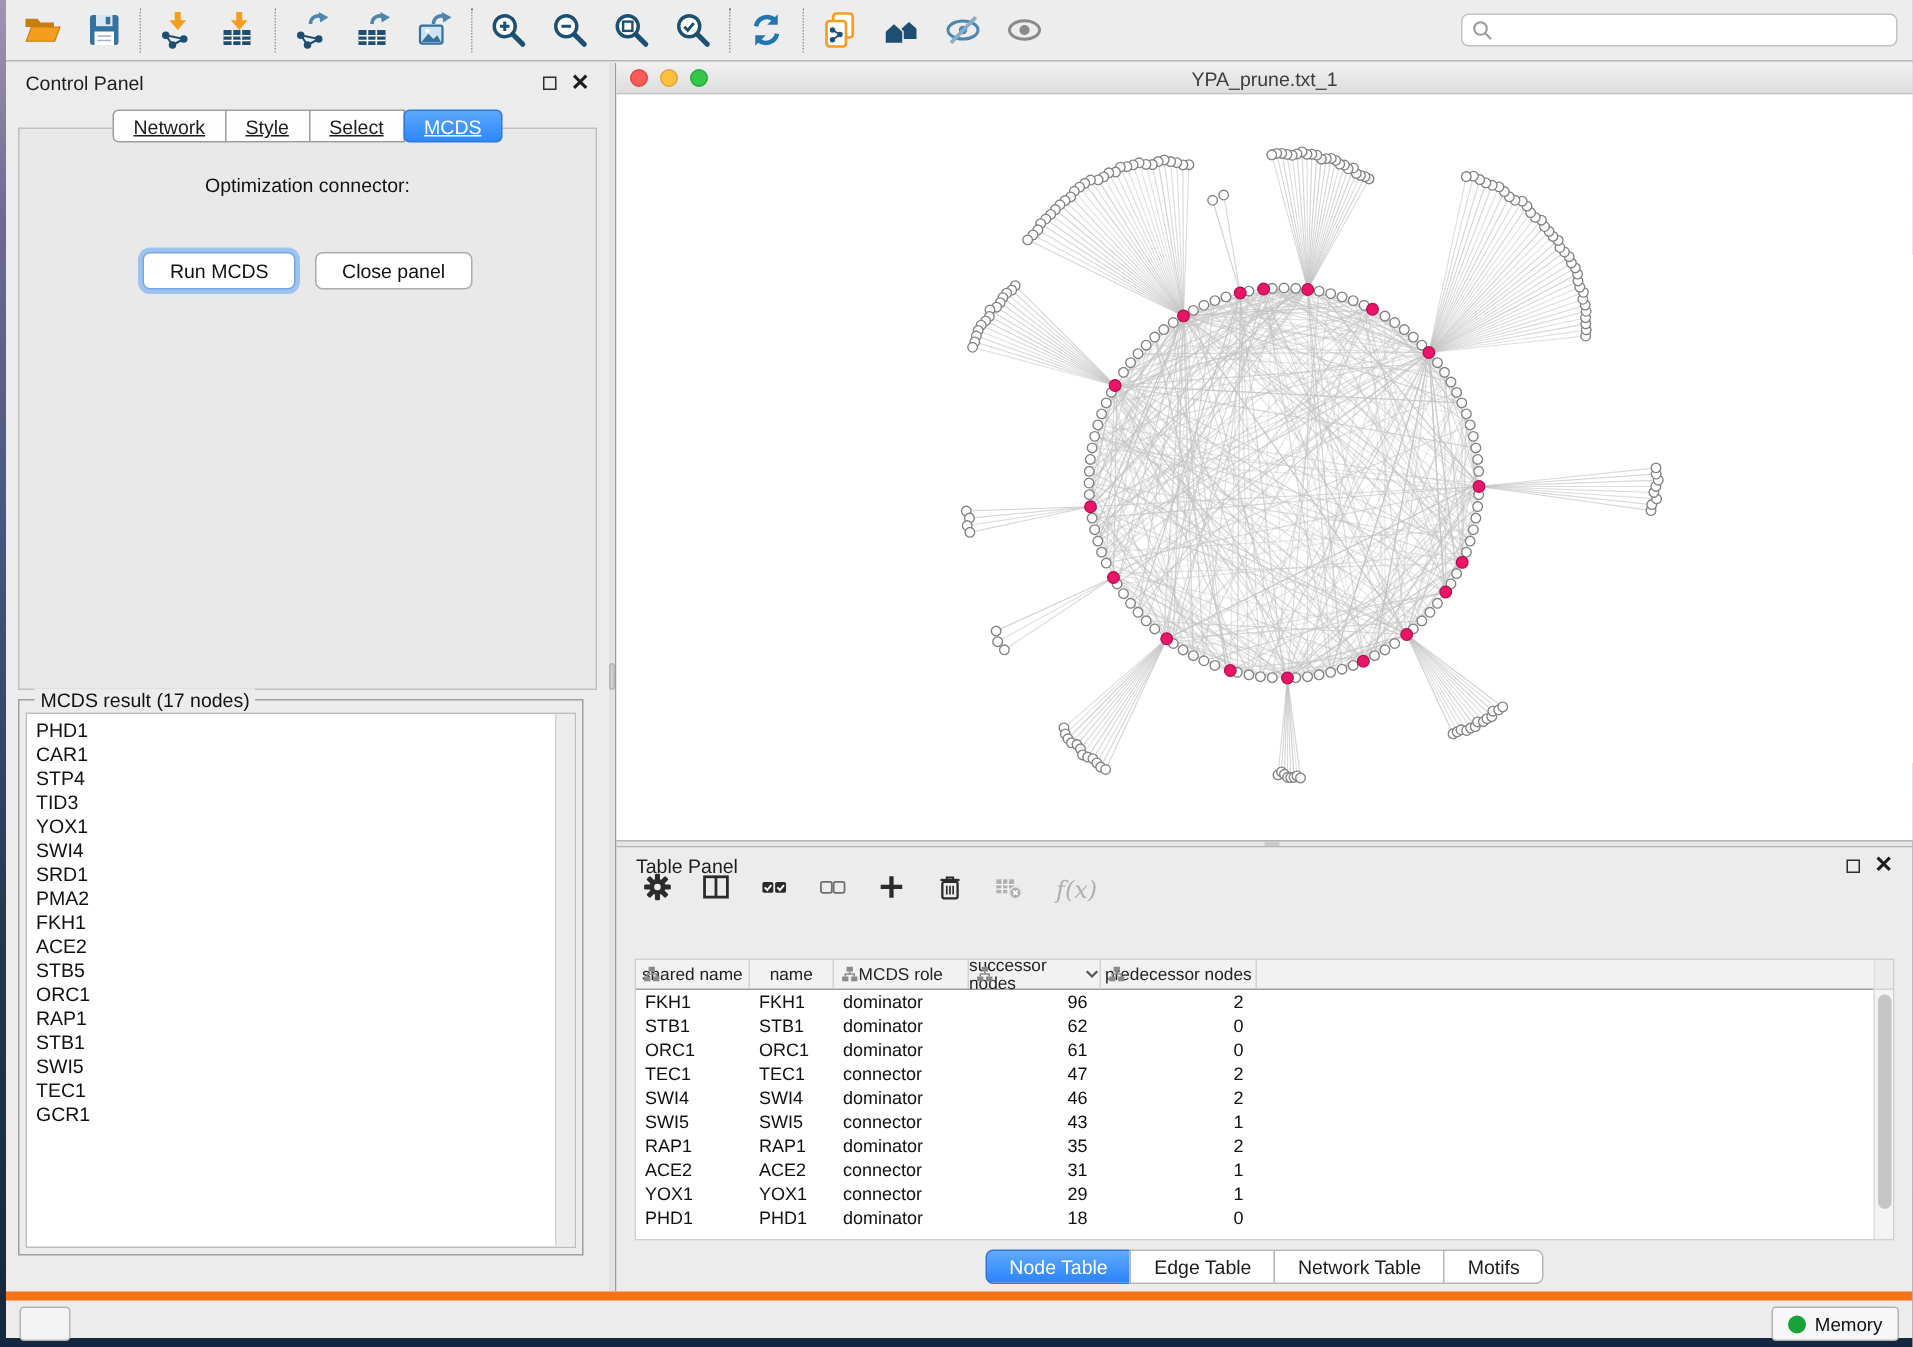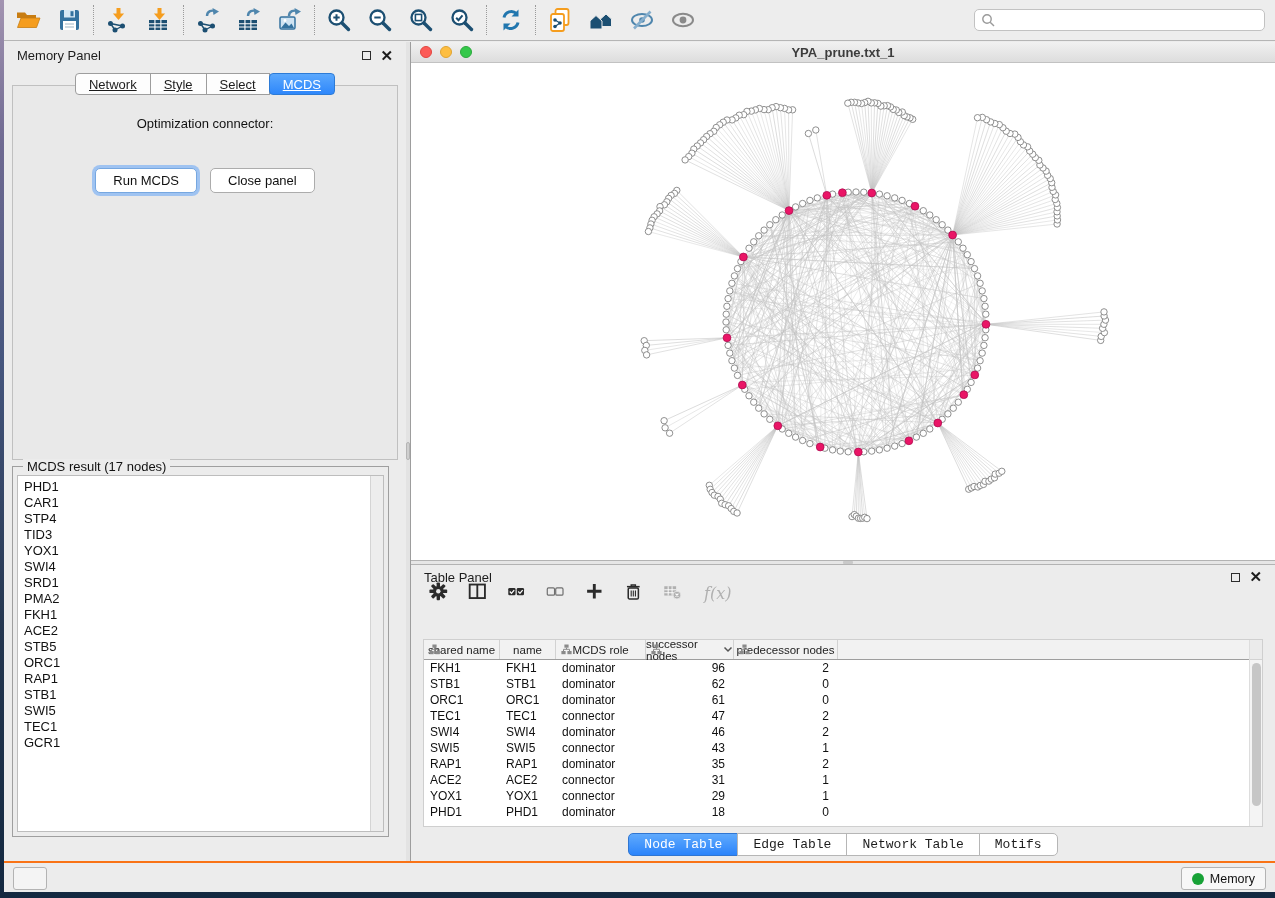--- a/index.html
+++ b/index.html
@@ -58,21 +58,21 @@
   
   .v-splitter { position:absolute; left:402px; top:0; width:5px; bottom:0; background:#e3e3e3; border-right:1px solid #9d9d9d; }
   .v-handle { position:absolute; top:400px; left:0; width:4px; height:18px; background:#cfcfcf; border:1px solid #b5b5b5; border-radius:2px; }
   .h-splitter { position:absolute; top:518px; left:0; right:0; height:5px; background:#e6e6e6; border-top:1px solid #b3b3b3; border-bottom:1px solid #b3b3b3; }
   .h-handle { position:absolute; left:50%; top:0; width:10px; height:3px; background:#c9c9c9; border-radius:1px; }
 
   
   .right { position:absolute; left:407px; top:0; right:0; bottom:0; }
   .net-window { position:absolute; top:0; left:0; right:0; height:518px; background:#fff; }
   .net-title { height:21px; background:linear-gradient(#f1f1f1,#dddddd); border-bottom:1px solid #c2c2c2;
-    display:flex; align-items:center; justify-content:center; font-size:13px; font-weight:bold; color:#3c3c3c; position:relative; }
+    display:flex; align-items:center; justify-content:center; font-size:13px; font-weight:normal; color:#3c3c3c; position:relative; }
   .lights { position:absolute; left:9px; top:4px; display:flex; gap:8px; }
   .light { width:12px; height:12px; border-radius:50%; display:inline-block; cursor:pointer; }
   .light.r { background:#fc5b57; border:1px solid #e2453f; }
   .light.y { background:#fdbe41; border:1px solid #e0a431; }
   .light.g { background:#34c84a; border:1px solid #2aa83c; }
   .net-canvas { position:absolute; top:21px; left:0; width:868px; height:497px; }
 
   
   .table-panel { position:absolute; top:523px; left:0; right:0; bottom:0; background:#ececec; }
   .tp-title { height:24px; display:flex; align-items:center; padding:0 13px; font-size:13px; color:#1d1d1d;text-align:right; }
@@ -86,27 +86,27 @@
   .t-hcell.filler { border-right:none; flex:1; cursor:default; }
   .t-row { display:flex; height:16px; }
   .t-cell { font-size:12px; color:#101010; line-height:16px; padding:0 6px; white-space:nowrap; overflow:hidden; }
   .t-cell.num { text-align:right; padding-right:9px; }
   .col0 { width:76px; } .col1 { width:56px; } .col2 { width:90px; } .col3 { width:88px; } .col4 { width:104px; }
   .t-scroll { position:absolute; right:0; top:0; bottom:0; width:13px; background:#f4f4f4; border-left:1px solid #dddddd; }
   .t-scroll .corner { position:absolute; top:0; left:0; right:0; height:20px; background:#ebebeb; border-bottom:1px solid #d2d2d2; }
   .t-scroll .thumb { position:absolute; left:1.5px; width:9px; top:23px; height:143px; background:#c6c6c6; border-radius:5px; }
   .tp-tabs { position:absolute; left:0; right:0; top:268px; display:flex; justify-content:center; }
   .tp-tab { height:23px; line-height:22px; padding:0 15px; font-size:13px; background:#fff; border:1px solid #b6b6b6;
-    margin-left:-1px; color:#1c1c1c; cursor:pointer;font-family:Liberation Mono, monospace; }
+    margin-left:-1px; color:#1c1c1c; cursor:pointer; }
   .tp-tab:first-child { border-top-left-radius:5px; border-bottom-left-radius:5px; margin-left:0; }
   .tp-tab:last-child { border-top-right-radius:5px; border-bottom-right-radius:5px; }
   .tp-tab.active { background:linear-gradient(#60aafd,#2b84fb); color:#fff; border-color:#3076d2; }
 
   
-  .status-bar { position:absolute; left:0; right:0; bottom:0; height:31px; background:#ececec; border-top:2px solid #f97316; }
+  .status-bar { position:absolute; left:0; right:0; bottom:0; height:31px; background:#ececec; border-top:6px solid #f97316; }
   .sb-btn { position:absolute; left:9px; top:4px; width:34px; height:23px; background:#f4f4f4; border:1px solid #b3b3b3;
     border-radius:3px; display:flex; align-items:center; justify-content:center; cursor:pointer; }
   .memory-btn { position:absolute; right:9px; top:4px; height:23px; padding:0 10px; background:#f7f7f7; border:1px solid #b3b3b3;
     border-radius:3px; display:flex; align-items:center; gap:6px; font-size:12.5px; color:#111; cursor:pointer; }
   .memory-btn .dot { width:12px; height:12px; border-radius:50%; background:#18a237; display:inline-block; }
 </style>
 </head>
 <body>
 
 <div class="screen">
@@ -295,21 +295,21 @@
             </svg>
           </span>
         <input placeholder="" style="">
       </div>
     </div>
 
     <div class="main">
 
       <div class="control-panel">
         <div class="cp-title">
-          <span>Memory Panel</span>
+          <span>Control Panel</span>
           <span class="win-btns">
             <span class="float-btn"></span>
             <span class="close-btn">✕</span>
           </span>
         </div>
         <div class="cp-tabs" id="cp-tabs">
             <div class="cp-tab">Network</div>
             <div class="cp-tab">Style</div>
             <div class="cp-tab">Select</div>
             <div class="cp-tab active">MCDS</div>

